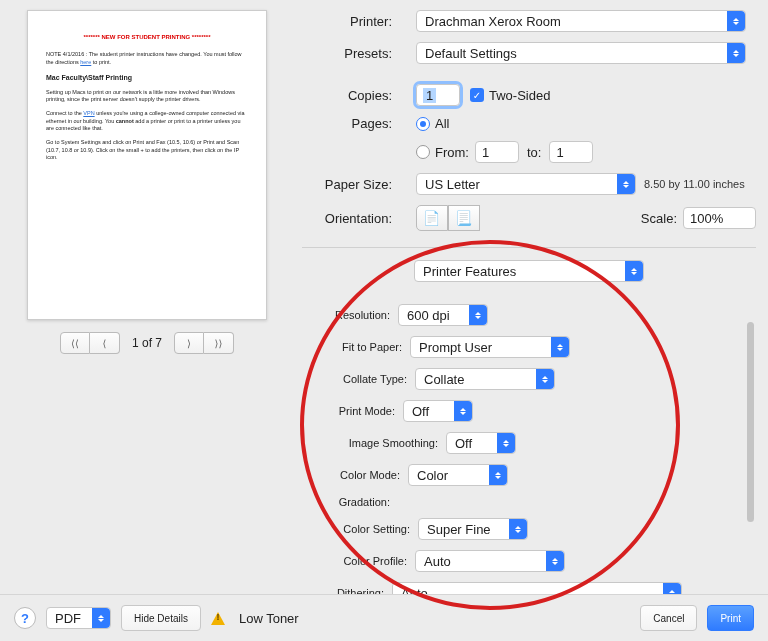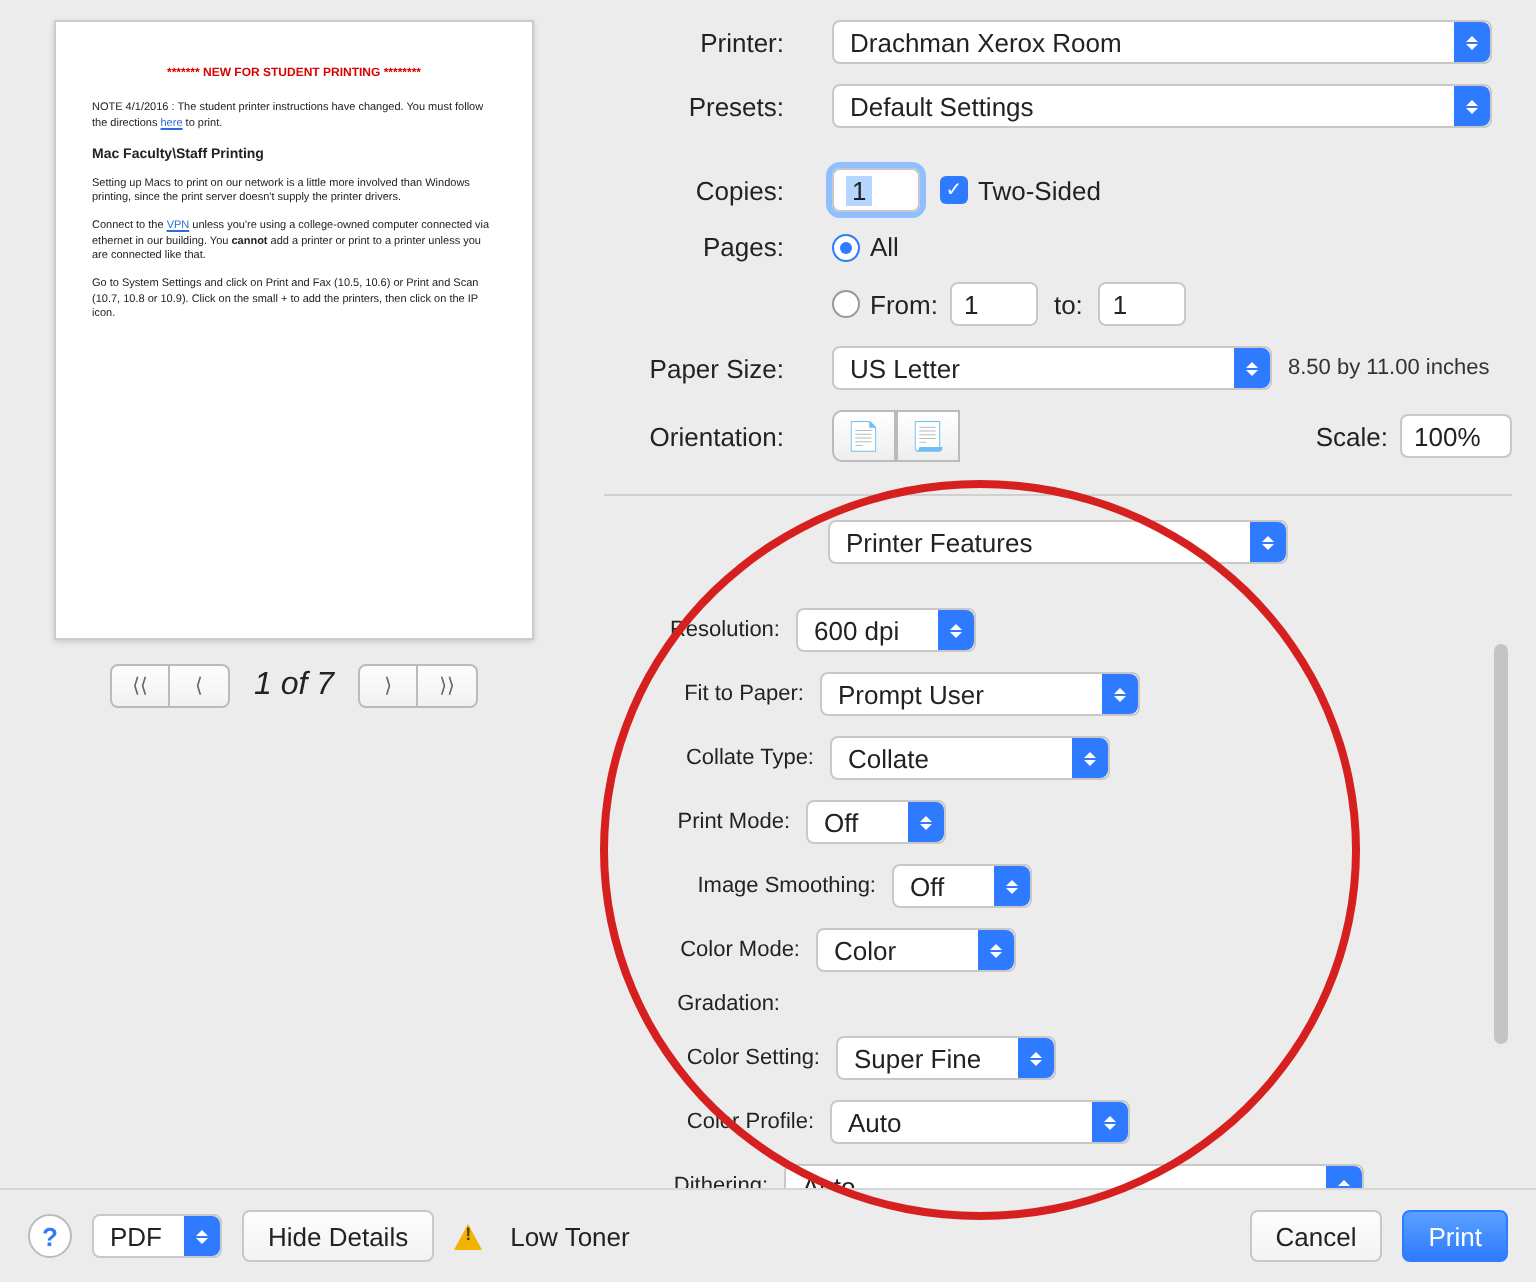--- a/index.html
+++ b/index.html
@@ -59,21 +59,21 @@
     height: 22px;
     width: 30px;
     border: 1px solid #bbb;
     background: linear-gradient(#fdfdfd,#f1f1f1);
     font-size: 10px;
     padding:0;
     color:#666;
   }
   .pager button:first-child { border-top-left-radius:4px; border-bottom-left-radius:4px;}
   .pager button:last-child { border-top-right-radius:4px; border-bottom-right-radius:4px; border-left:none;}
-  .pager .label { margin: 0 12px; font-size: 16px; font-style: italic;}
+  .pager .label { margin: 0 12px; font-size: 12px;}
   .settings {
     flex:1;
     display:flex;
     flex-direction:column;
     gap: 6px;
     position: relative;
   }
   .row { display:flex; align-items:center; margin-bottom:4px; }
   .row label.key { width:90px; text-align:right; margin-right:24px; font-size:13px;}
   .select {
@@ -145,21 +145,21 @@
     background:#ececec;
   }
   .help {
     width:22px;height:22px;border-radius:50%;border:1px solid #bbb;
     background:#fff;color:#2f7bff;font-weight:bold;
     display:flex;align-items:center;justify-content:center;font-size:13px;
   }
   .btn {
     height:22px;border:1px solid #c8c8c8;border-radius:4px;
     background:linear-gradient(#fdfdfd,#f3f3f3);
-    padding:12px 12px;font-size:13px;
+    padding:12px 12px;font-size:10px;
     display:inline-flex;align-items:center;
   }
   .btn.primary {
     background:linear-gradient(#5aa0ff,#2f7bff);color:#fff;border-color:#2f7bff;
   }
   .spacer{flex:1;}
   .warn-icon {
     width:14px;height:14px;display:inline-block;margin-right:4px;position:relative;
   }
   .warn-icon::before{
@@ -276,21 +276,21 @@
       <div class="row">
         <label class="key">Orientation:</label>
         <span class="orient-btn">
           <span>📄</span>
         </span>
         <span class="orient-btn">
           <span>📃</span>
         </span>
         <span style="flex:1"></span>
         <span style="margin-right:6px">Scale:</span>
-        <div class="num-input" style="width:56px">
+        <div class="num-input" style="width:73px">
             <span>100%</span>
           </div>
       </div>
 
       <hr class="hr">
 
       <div class="row" style="justify-content:center">
         <div class="select" style="width:230px">
           <span>Printer Features</span>
             <span style="flex:1"></span>

